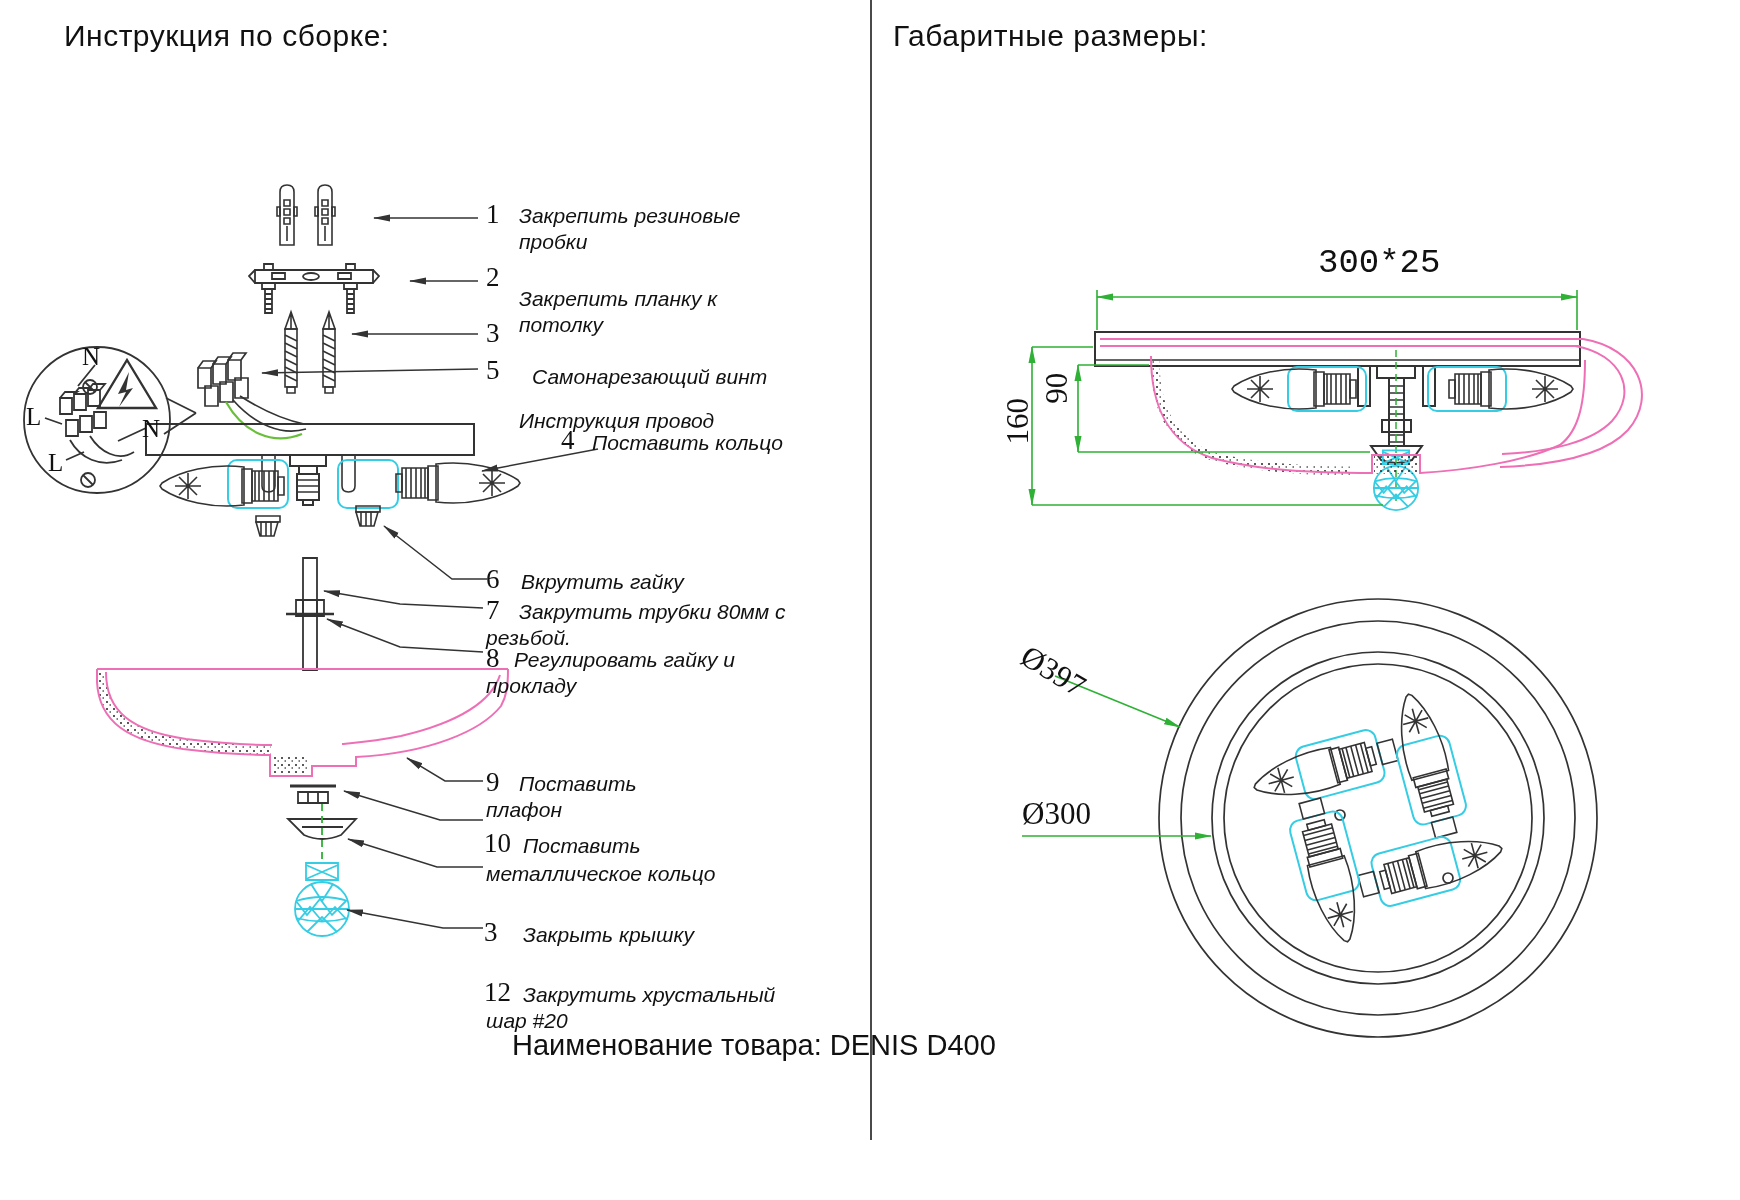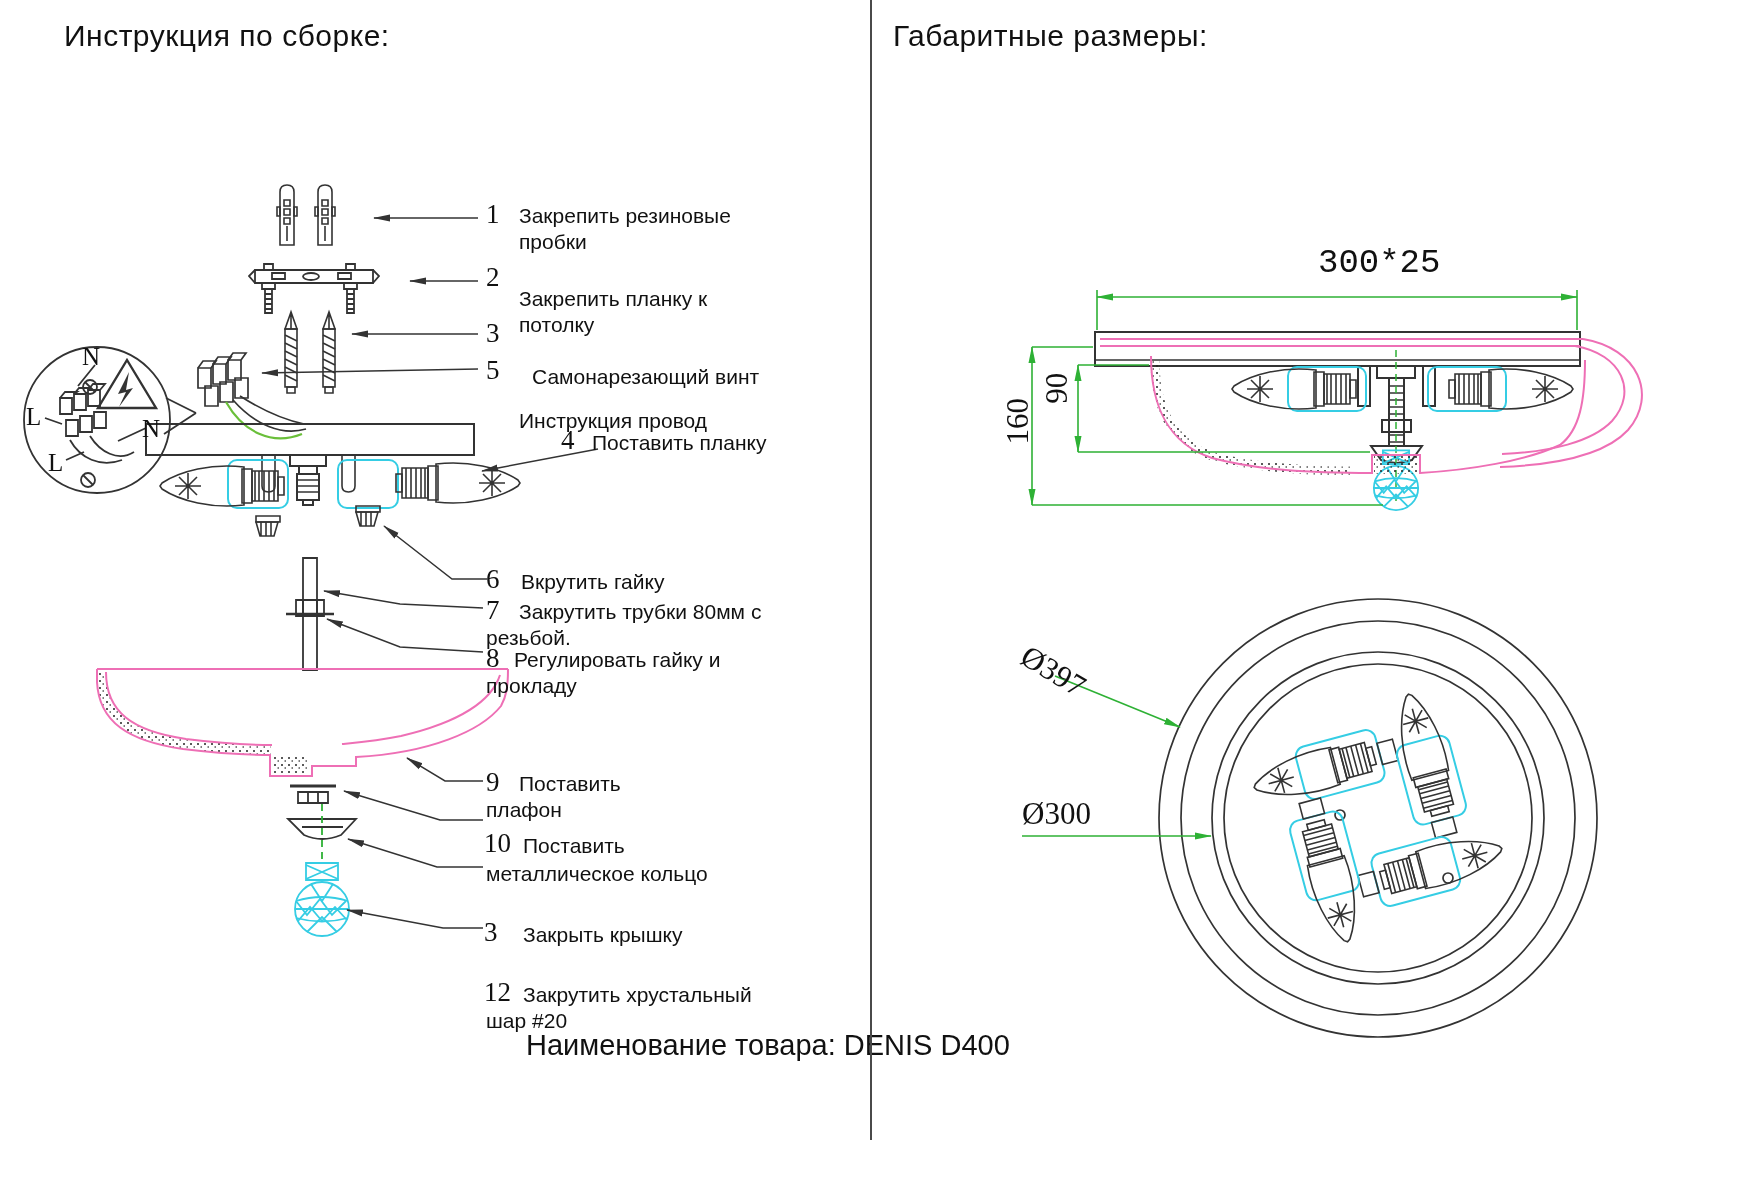--- a/index.html
+++ b/index.html
@@ -1,25 +1,25 @@
 <!DOCTYPE html>
 <html><head>
 <meta charset="utf-8">
 <style>
   html,body{margin:0;padding:0;background:#fff;}
   .canvas{position:relative;width:1740px;height:1200px;background:#fff;overflow:hidden;
           font-family:"Liberation Sans",sans-serif;color:#111;}
   .t{position:absolute;white-space:nowrap;line-height:1.05;color:#111;}
   .ttl{font-size:30px;letter-spacing:.5px;}
-  .st{font-size:21px;}
+  .st{font-size:21px;font-style:italic;}
   .num{font-family:"Liberation Serif",serif;font-size:27px;}
   .dim{font-family:"Liberation Serif",serif;font-size:31px;}
   .dimbig{font-family:Liberation Mono, monospace;font-size:34px;}
   .wl{font-family:"Liberation Serif",serif;font-size:25px;}
-  .prod{font-size:29px;margin-left:14px;}
+  .prod{font-size:29px;}
   .rot90{transform:rotate(-90deg);transform-origin:center center;}
   .divider{position:absolute;left:870px;top:0;width:2px;height:1140px;background:#4a4a4a;}
   svg{position:absolute;left:0;top:0;}
   svg *{vector-effect:non-scaling-stroke;}
 </style>
 </head>
 <body>
 
 <div class="canvas">
 
@@ -270,21 +270,21 @@
 <div class="t st" style="left:519px;top:288px">Закрепить планку к</div>
 <div class="t st" style="left:519px;top:314px">потолку</div>
 
 <div class="t num" style="left:486px;top:319px">3</div>
 
 <div class="t num" style="left:486px;top:356px">5</div>
 <div class="t st" style="left:532px;top:366px">Самонарезающий винт</div>
 
 <div class="t st" style="left:519px;top:410px">Инструкция провод</div>
 <div class="t num" style="left:561px;top:426px">4</div>
-<div class="t st" style="left:592px;top:432px">Поставить планку</div>
+<div class="t st" style="left:592px;top:432px">Поставить кольцо</div>
 
 <div class="t num" style="left:486px;top:565px">6</div>
 <div class="t st" style="left:521px;top:571px">Вкрутить гайку</div>
 
 <div class="t num" style="left:486px;top:596px">7</div>
 <div class="t st" style="left:519px;top:601px">Закрутить трубки 80мм с</div>
 <div class="t st" style="left:486px;top:627px">резьбой.</div>
 
 <div class="t num" style="left:486px;top:644px">8</div>
 <div class="t st" style="left:514px;top:649px">Регулировать гайку и</div>

